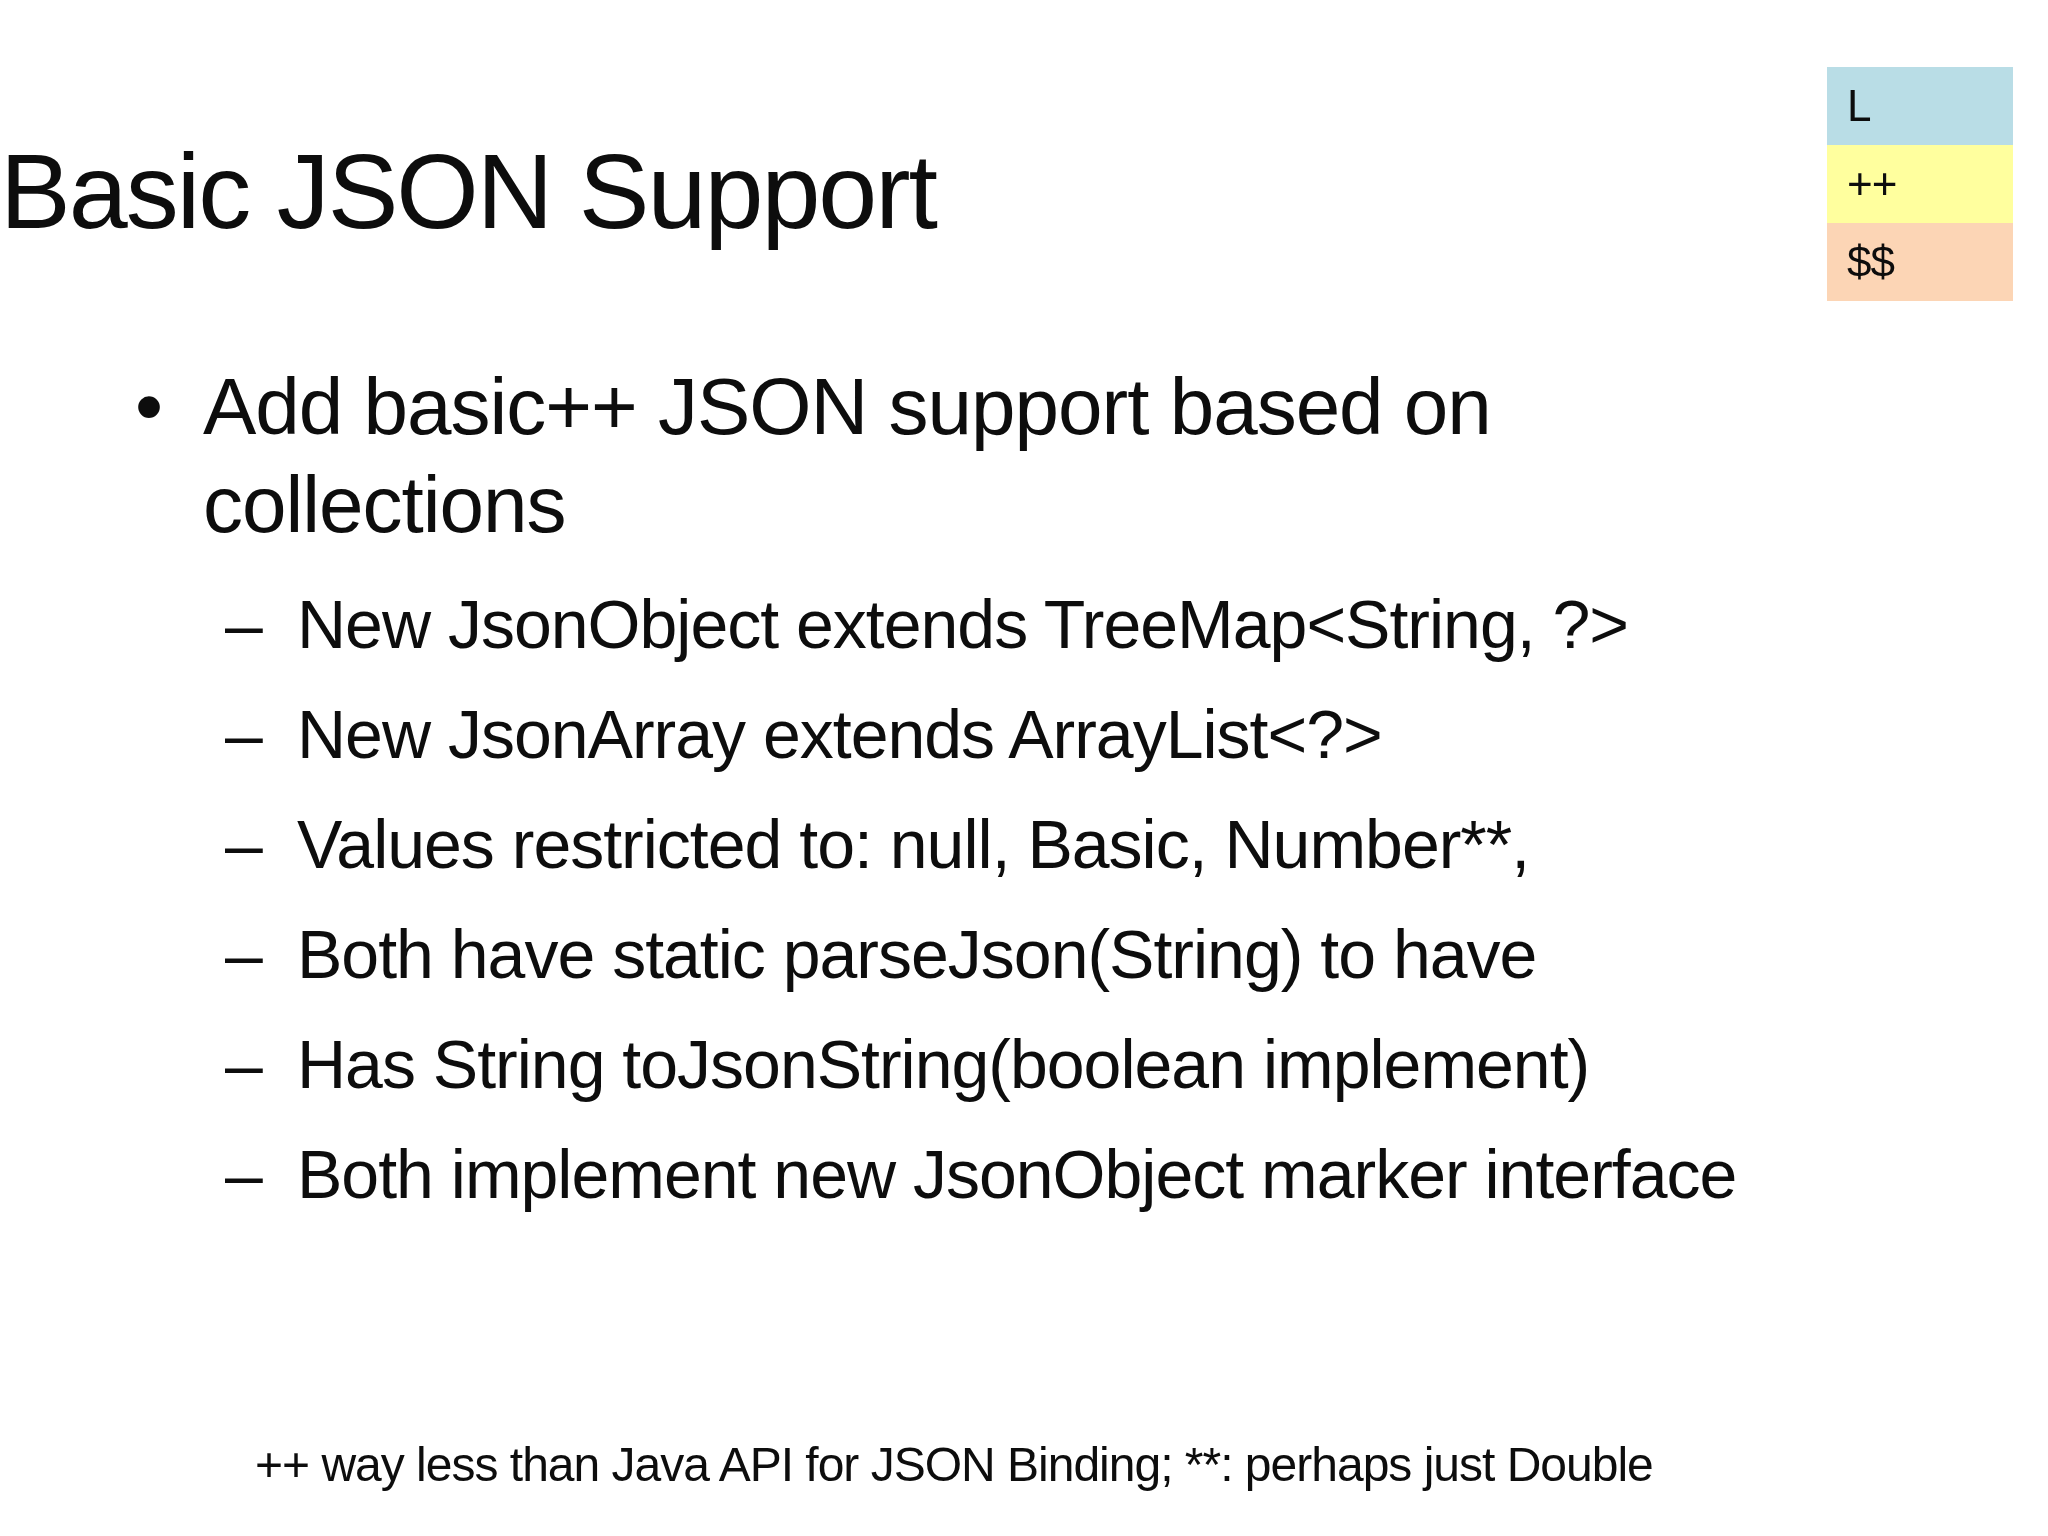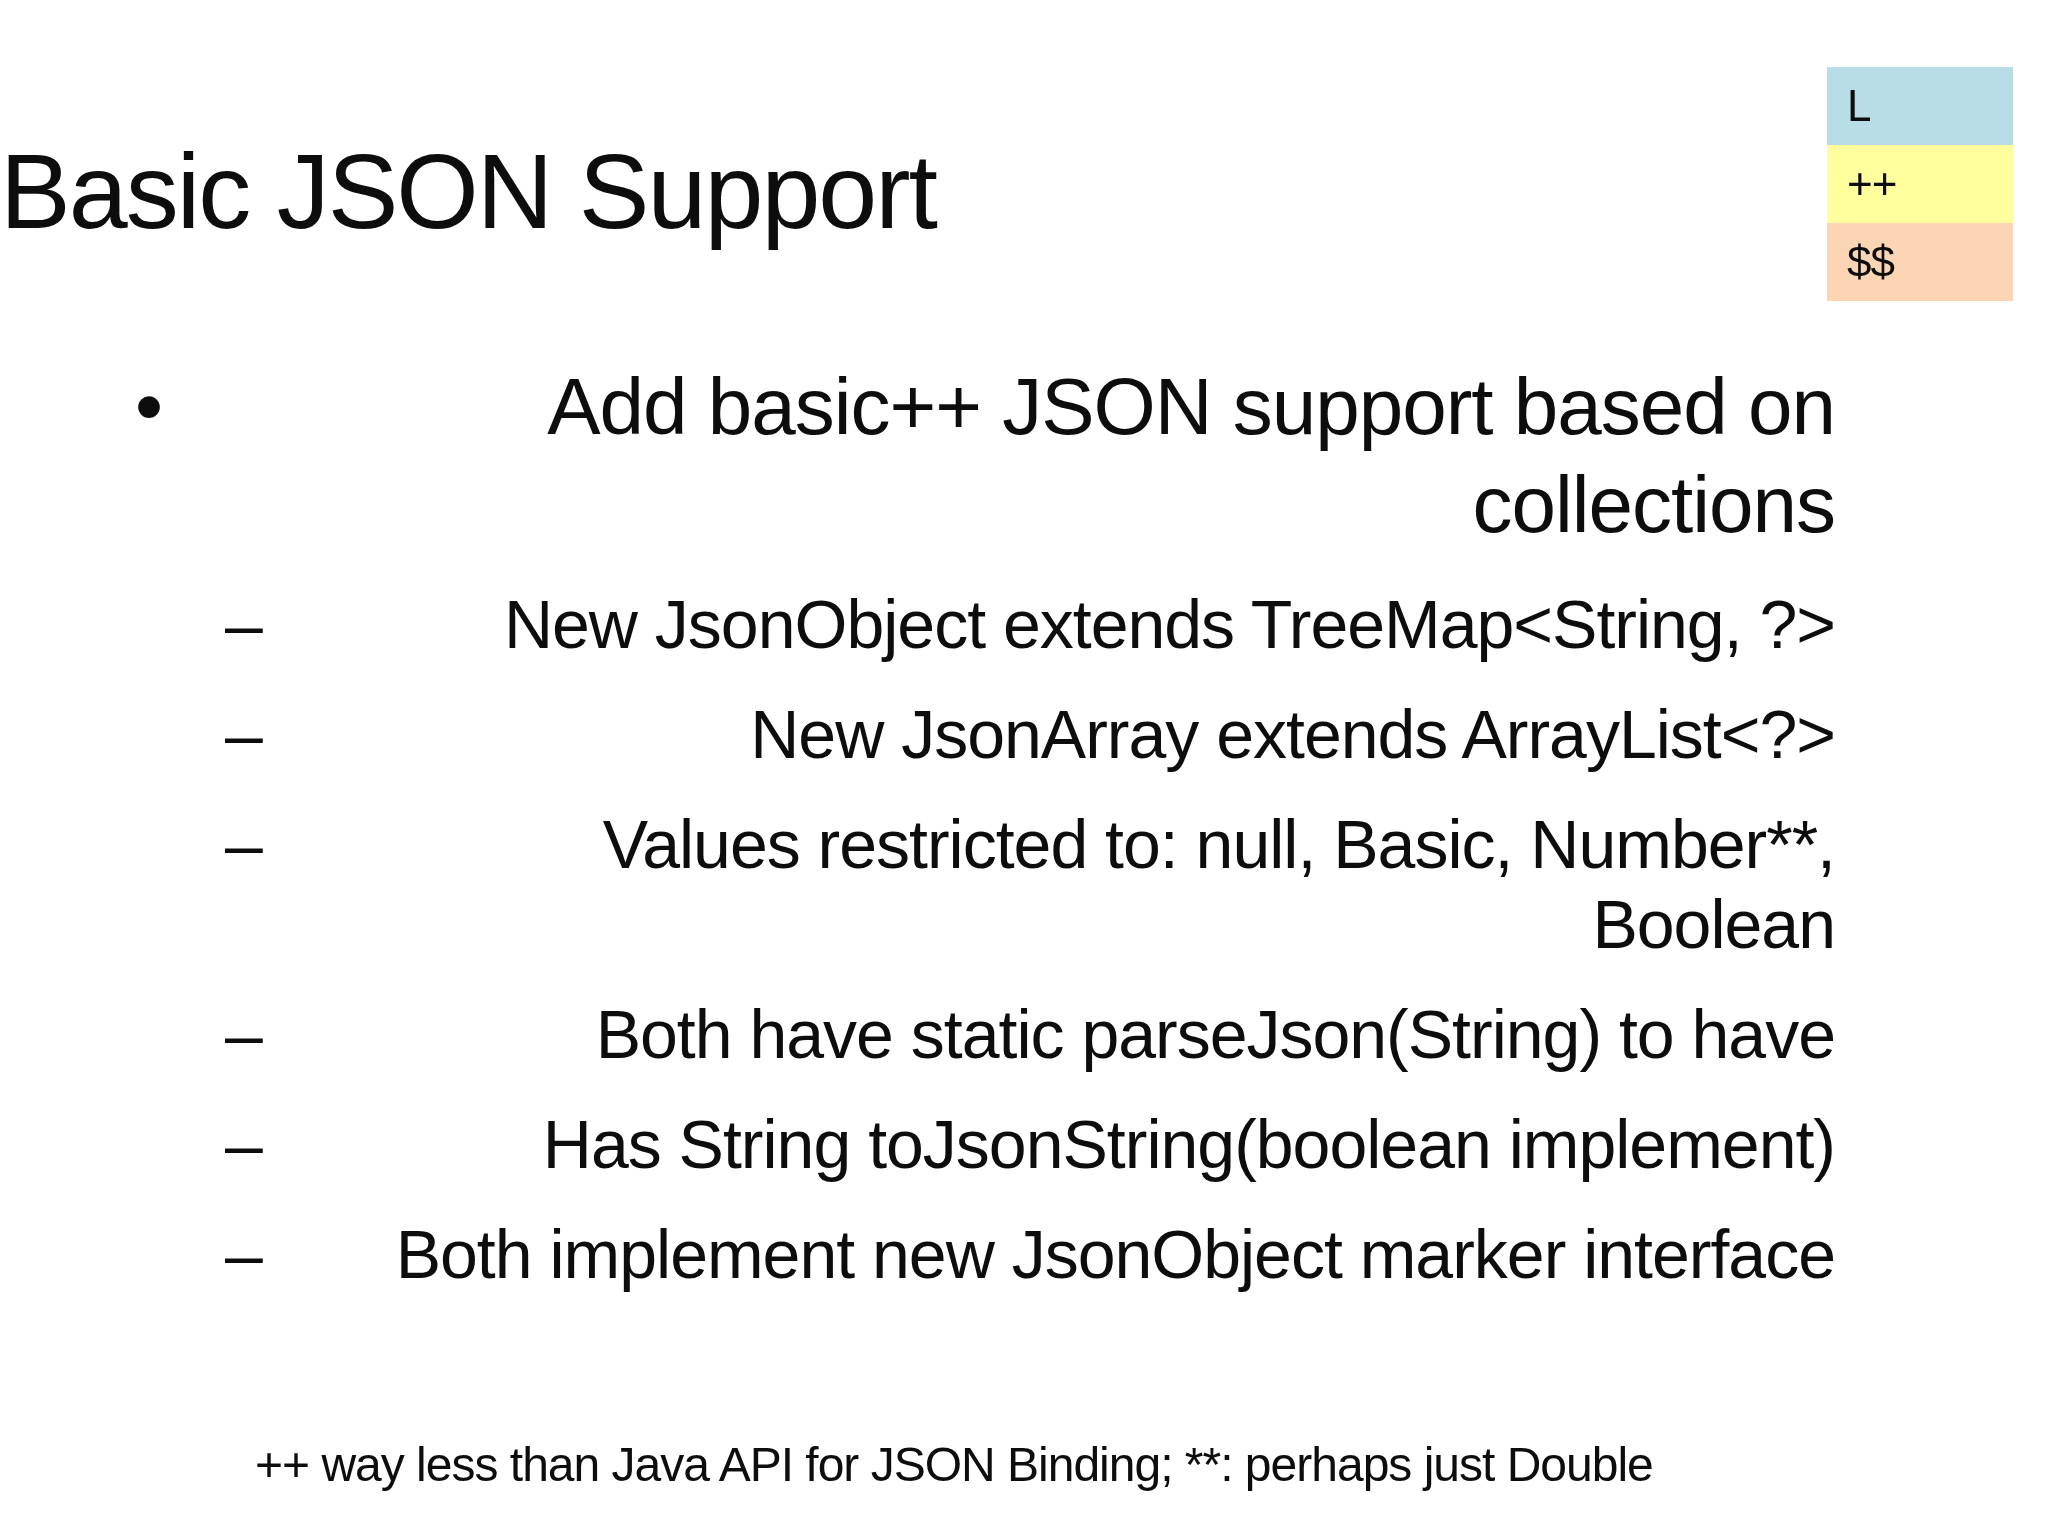--- a/index.html
+++ b/index.html
@@ -47,21 +47,21 @@
 
   
   .content {
     position: absolute;
     top: 358px;
     left: 135px;
     width: 1700px;
   }
   .p { display: flex; align-items: flex-start; }
   .p .mk { flex: 0 0 auto; }
-  .p .tx { flex: 1 1 auto; text-align: right; }
+  .p .tx { flex: 1 1 auto; }
   .ln { display: block; white-space: nowrap; }
 
   .l1 { font-size: 80px; line-height: 98px; letter-spacing: -1px; }
   .l1 .mk { width: 68px; }
 
   .l2 {
     font-size: 68px;
     line-height: 80px;
     letter-spacing: -1px;
     margin-left: 90px;
@@ -120,21 +120,20 @@
       <span class="mk">–</span>
       <span class="tx">
         <span class="ln">New JsonArray extends ArrayList&lt;?&gt;</span>
       </span>
     </div>
 
     <div class="p l2">
       <span class="mk">–</span>
       <span class="tx">
         <span class="ln">Values restricted to: null, Basic, Number**,</span>
-        <span class="ln">Boolean</span>
       </span>
     </div>
 
     <div class="p l2">
       <span class="mk">–</span>
       <span class="tx">
         <span class="ln">Both have static parseJson(String) to have</span>
       </span>
     </div>
 

